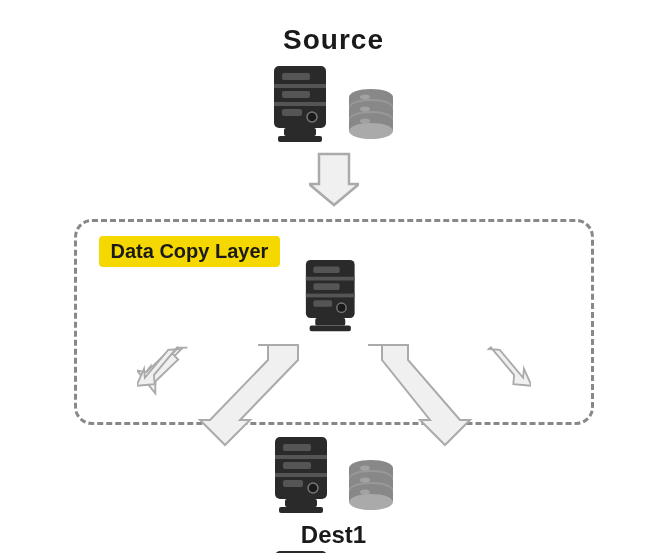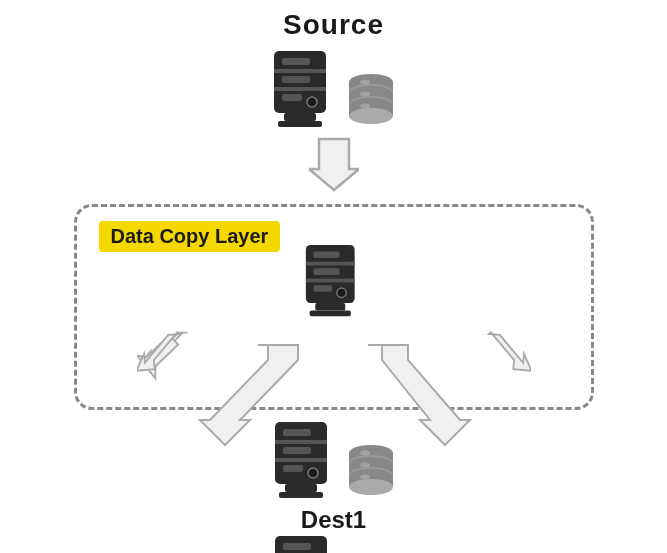--- a/index.html
+++ b/index.html
@@ -19,21 +19,21 @@
       display: flex;
       flex-direction: column;
       align-items: center;
     }
 
     
     .source-section {
       display: flex;
       flex-direction: column;
       align-items: center;
-      margin-top: 9px;
+      margin-top: 24px;
     }
 
     .source-label {
       font-size: 28px;
       font-weight: 900;
       color: #1a1a1a;
       margin-bottom: 8px;
       letter-spacing: 1px;
     }
 

